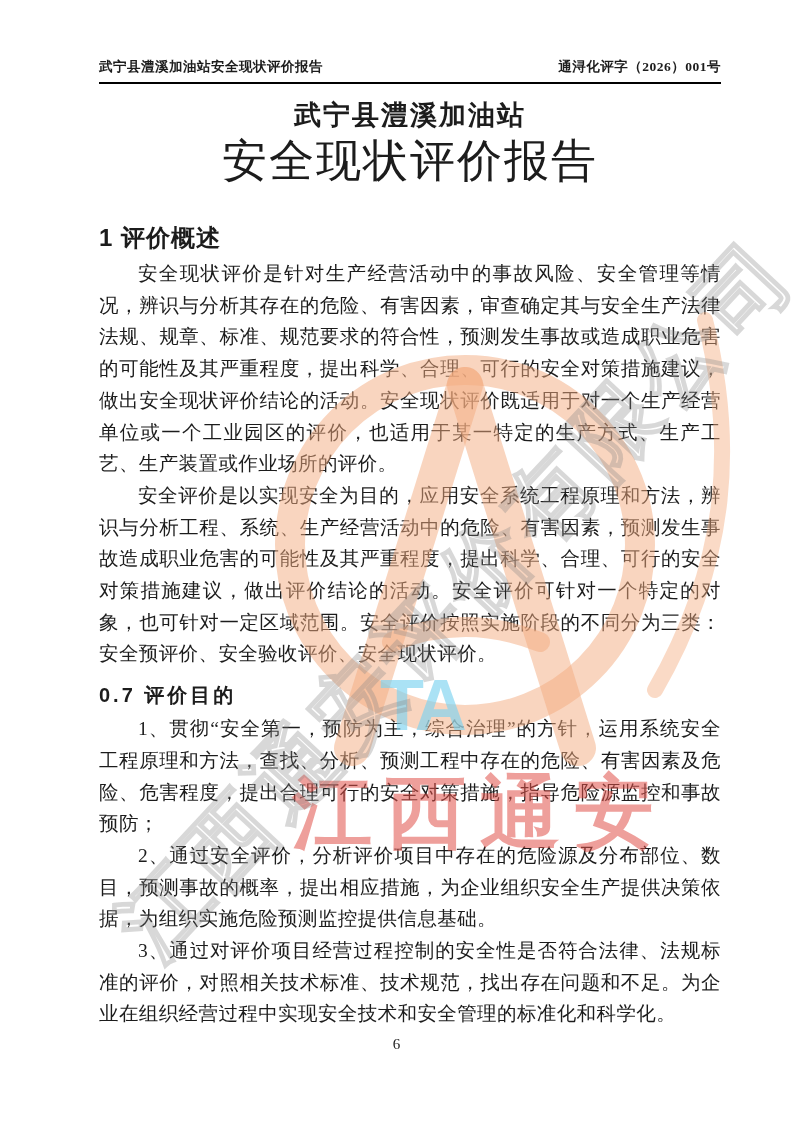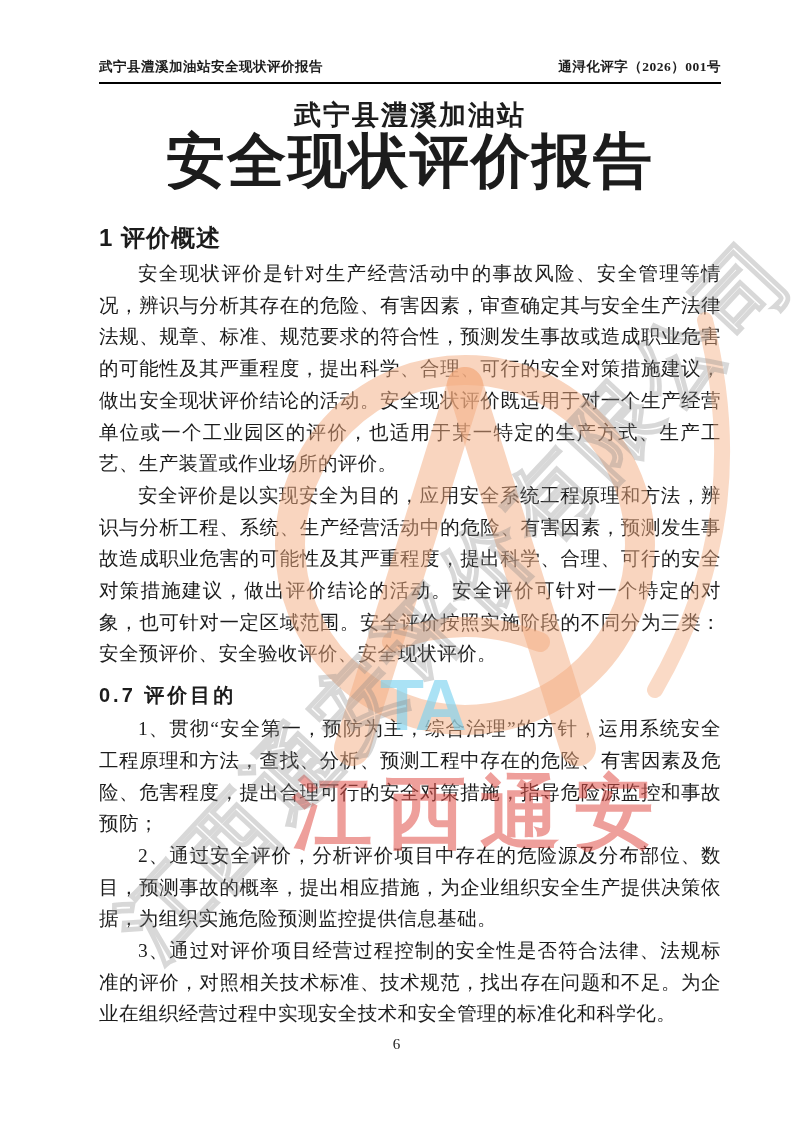--- a/index.html
+++ b/index.html
@@ -34,22 +34,22 @@
     margin-top:10px;
     text-align:center;
     font-size:27px;
     font-weight:600;
     letter-spacing:2px;
     line-height:42px;
   }
   .title2{
     text-align:center;
     font-family:"Liberation Sans","DejaVu Sans",sans-serif;
-    font-size:59px;
-    font-weight:700;
+    font-size:45px;
+    font-weight:400;
     letter-spacing:2px;
     line-height:50px;
   }
   
   .h-sec{
     margin:36px 0 4px 0;
     font-family:"Liberation Sans","DejaVu Sans",sans-serif;
     font-size:24px;
     font-weight:bold;
     letter-spacing:1px;

